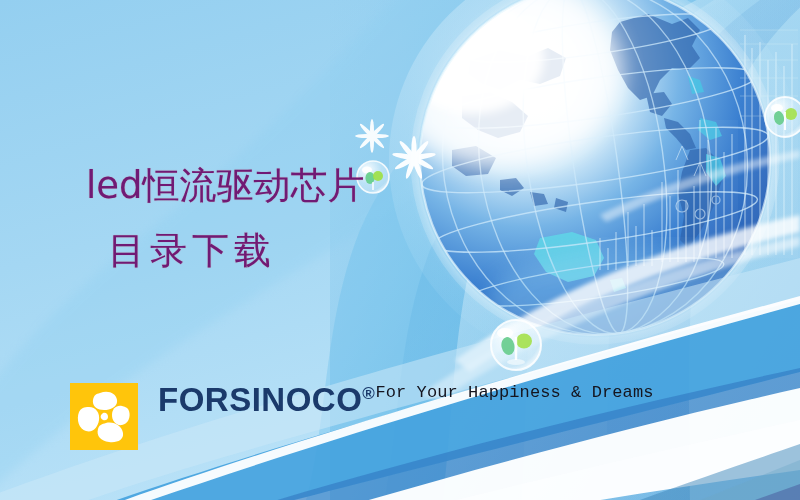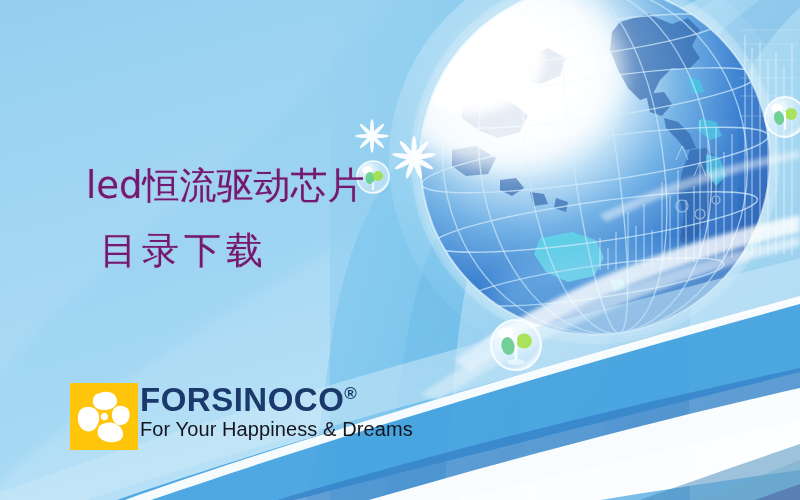--- a/index.html
+++ b/index.html
@@ -24,61 +24,61 @@
     line-height:1;
     text-shadow:0 0 1px rgba(255,20,0,.35);
   }
   #headline-line1 {
     left:86px; top:167px;
     font-size:37px;
     font-family:"DejaVu Sans","Liberation Sans",sans-serif;
     letter-spacing:0px;
   }
   #headline-line2 {
-    left:100px; top:232px;
+    left:108px; top:232px;
     font-size:37px;
     font-family:"DejaVu Serif","Liberation Serif",serif;
     letter-spacing:5px;
   }
 
   
   #logo {
     position:absolute;
     left:70px; top:383px;
     display:flex; align-items:flex-start;
   }
   #logo-mark {
     width:68px; height:67px;
     background:#FFC50B;
     flex:0 0 auto;
     position:relative;
   }
   #logo-mark svg { display:block; width:68px; height:67px; }
   #logo-text {
-    margin-left:2px;
-    display:flex; flex-direction:column;
+    margin-left:20px;
+    display:flex; flex-direction:row;
     justify-content:flex-start;
   }
   #logo-wordmark {
     font-family:"Liberation Sans", sans-serif;
     font-weight:bold;
     font-size:33px;
     line-height:1.02;
     color:#1B3A6B;
     letter-spacing:0.5px;
     white-space:nowrap;
   }
   #logo-wordmark .reg {
     font-size:17px;
     vertical-align:super;
     line-height:1;
   }
   #logo-tagline {
-    font-family:Liberation Sans, sans-serif;
-    font-size:20px;
+    font-family:Liberation Mono, monospace;
+    font-size:17px;
     color:#15151f;
     line-height:1.1;
     margin-top:1px;
     white-space:nowrap;
     letter-spacing:0.1px;
   }
 </style>
 </head>
 <body>
 

